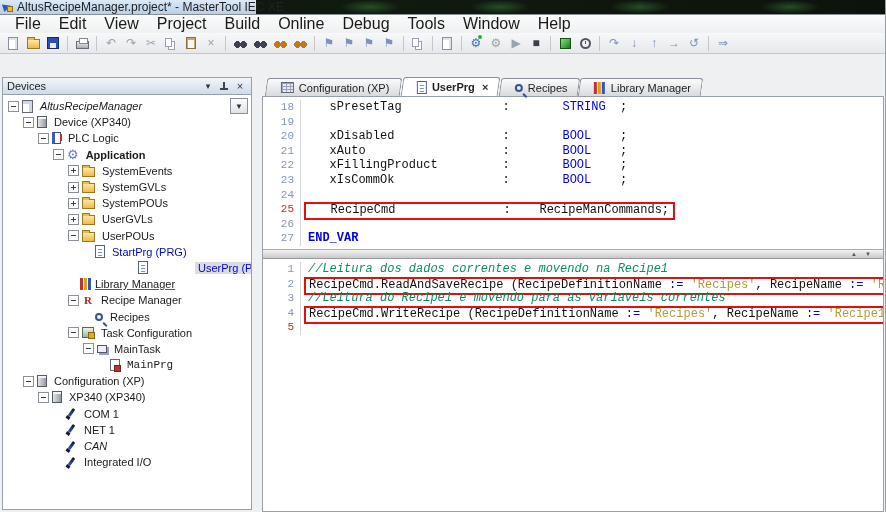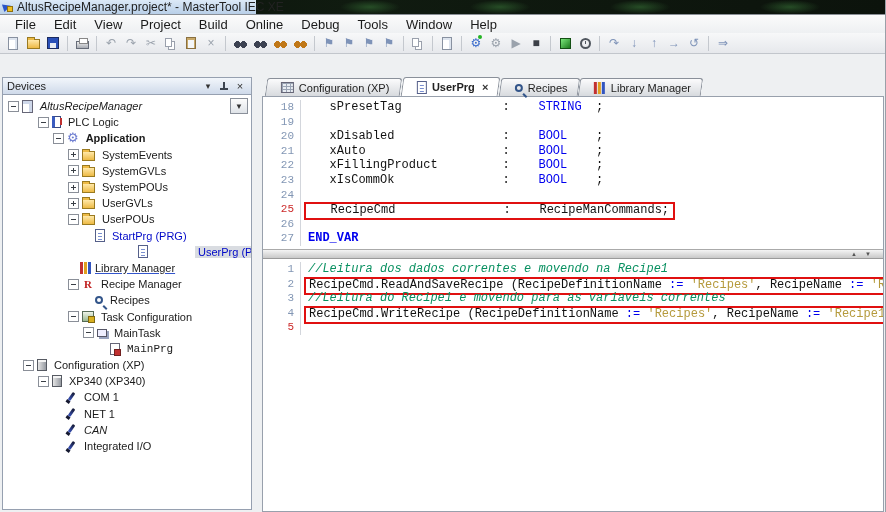--- a/index.html
+++ b/index.html
@@ -13,21 +13,21 @@
   #titlebar-left{position:absolute;left:0;top:0;width:256px;height:14px;
     background:linear-gradient(#dce9f7,#b9cfe8);display:flex;align-items:center;gap:4px;padding-left:3px;box-sizing:border-box;}
   #app-icon{width:10px;height:10px;position:relative;flex:0 0 auto;}
   #app-icon::before{content:"";position:absolute;left:0;top:1px;border-left:8px solid #2a55c8;border-top:4px solid transparent;border-bottom:4px solid transparent;transform:rotate(-18deg);}
   #app-icon::after{content:"";position:absolute;right:0;bottom:0;width:4px;height:4px;background:#f0c020;border:1px solid #907010;}
   #window-title{font-size:12px;color:#222;white-space:nowrap;}
 
   
   #menubar{position:absolute;left:0;top:14px;width:886px;height:19px;background:linear-gradient(#fbfbfb,#eef0f2);
     border-top:1px solid #8a8f96;display:flex;align-items:center;padding-left:6px;box-sizing:border-box;}
-  .menu-item{font-size:13px;color:#1a1a1a;padding:2px 9px;cursor:default;}
+  .menu-item{font-size:16px;color:#1a1a1a;padding:2px 9px;cursor:default;}
 
   
   #toolbar{position:absolute;left:0;top:33px;width:886px;height:21px;background:linear-gradient(#f7f8f9,#e6e8ec);
     border-bottom:1px solid #c2c6cc;display:flex;align-items:center;padding-left:4px;box-sizing:border-box;gap:2px;}
   .tbtn{width:18px;height:18px;display:flex;align-items:center;justify-content:center;flex:0 0 auto;}
   .t-sep{width:1px;height:15px;background:#c4c8ce;margin:0 3px;flex:0 0 auto;}
   .t-g{font-size:12px;line-height:14px;}
   .dim{color:#9aa2ac;} .dimblue{color:#7e93b8;} .dark{color:#3c4048;} .colr{color:#3a6ccc;}
   .i{display:inline-block;position:relative;vertical-align:middle;box-sizing:border-box;}
   .t-pg{width:10px;height:13px;background:#fff;border:1px solid #8891a0;box-shadow:inset -2px 2px 0 #dde4ee;}
@@ -112,21 +112,21 @@
   .tab-close{font-size:11px;font-weight:bold;color:#333;margin-left:2px;}
   #edit-surface{flex:1;background:#fff;border:1px solid #98a0ac;display:flex;flex-direction:column;overflow:hidden;}
   #decl-pane{height:152px;padding-top:3px;box-sizing:border-box;overflow:hidden;}
   #split{height:8px;background:linear-gradient(#f4f4f4,#c9c9c9);border-top:1px solid #aaa;border-bottom:1px solid #9a9a9a;position:relative;}
   #split .arr{position:absolute;top:0;font-size:6px;line-height:8px;color:#555;}
   #body-pane{flex:1;padding-top:3px;overflow:hidden;}
   .cl{display:flex;height:14.6px;line-height:14.6px;font-family:"Liberation Mono","DejaVu Sans Mono",monospace;font-size:12px;}
   .ln{width:31px;text-align:right;padding-right:6px;color:var(--c-lnum);flex:0 0 auto;border-right:1px solid #d3d6dc;font-size:11px;}
   .ln.red{color:var(--c-lnred);}
   .lc{white-space:pre;padding-left:7px;color:#111;}
-  .seg-k{color:var(--c-kw);} .seg-kb{color:var(--c-kw);font-weight:bold;}
+  .seg-k{color:var(--c-kw);margin-left:24px;} .seg-kb{color:var(--c-kw);font-weight:bold;}
   .seg-o{color:var(--c-kw);} .seg-s{color:var(--c-str);}
   .seg-c{color:var(--c-cmt);font-style:italic;}
   .hl-box{border:2px solid var(--c-ann);padding:0 4px 0 3px;margin-left:-4px;display:inline-block;height:14px;line-height:13px;box-sizing:content-box;}
 </style>
 </head>
 <body>
 
 <div id="app">
 
   <div id="titlebar">
@@ -272,20 +272,25 @@
         </span>
       <span class="hbtn" style="font-size:11px;">×</span>
     </div>
     <div id="devices-tree">
       <div id="root-combo">▼</div>
     <div class="trow" style="padding-left: 5px;">
           <span class="exp"></span>
           <span class="i tico i-proj"></span>
           <span class="lbl it">AltusRecipeManager</span>
         </div>
+        <div class="trow" style="padding-left: 20px;">
+          <span class="exp"></span>
+          <span class="i tico i-device"></span>
+          <span class="lbl">Device (XP340)</span>
+        </div>
         <div class="trow" style="padding-left: 35px;">
           <span class="exp"></span>
           <span class="i tico i-plc"></span>
           <span class="lbl">PLC Logic</span>
         </div>
         <div class="trow" style="padding-left: 50px;">
           <span class="exp"></span>
           <span class="i tico i-gear">⚙</span>
           <span class="lbl bd">Application</span>
         </div>

